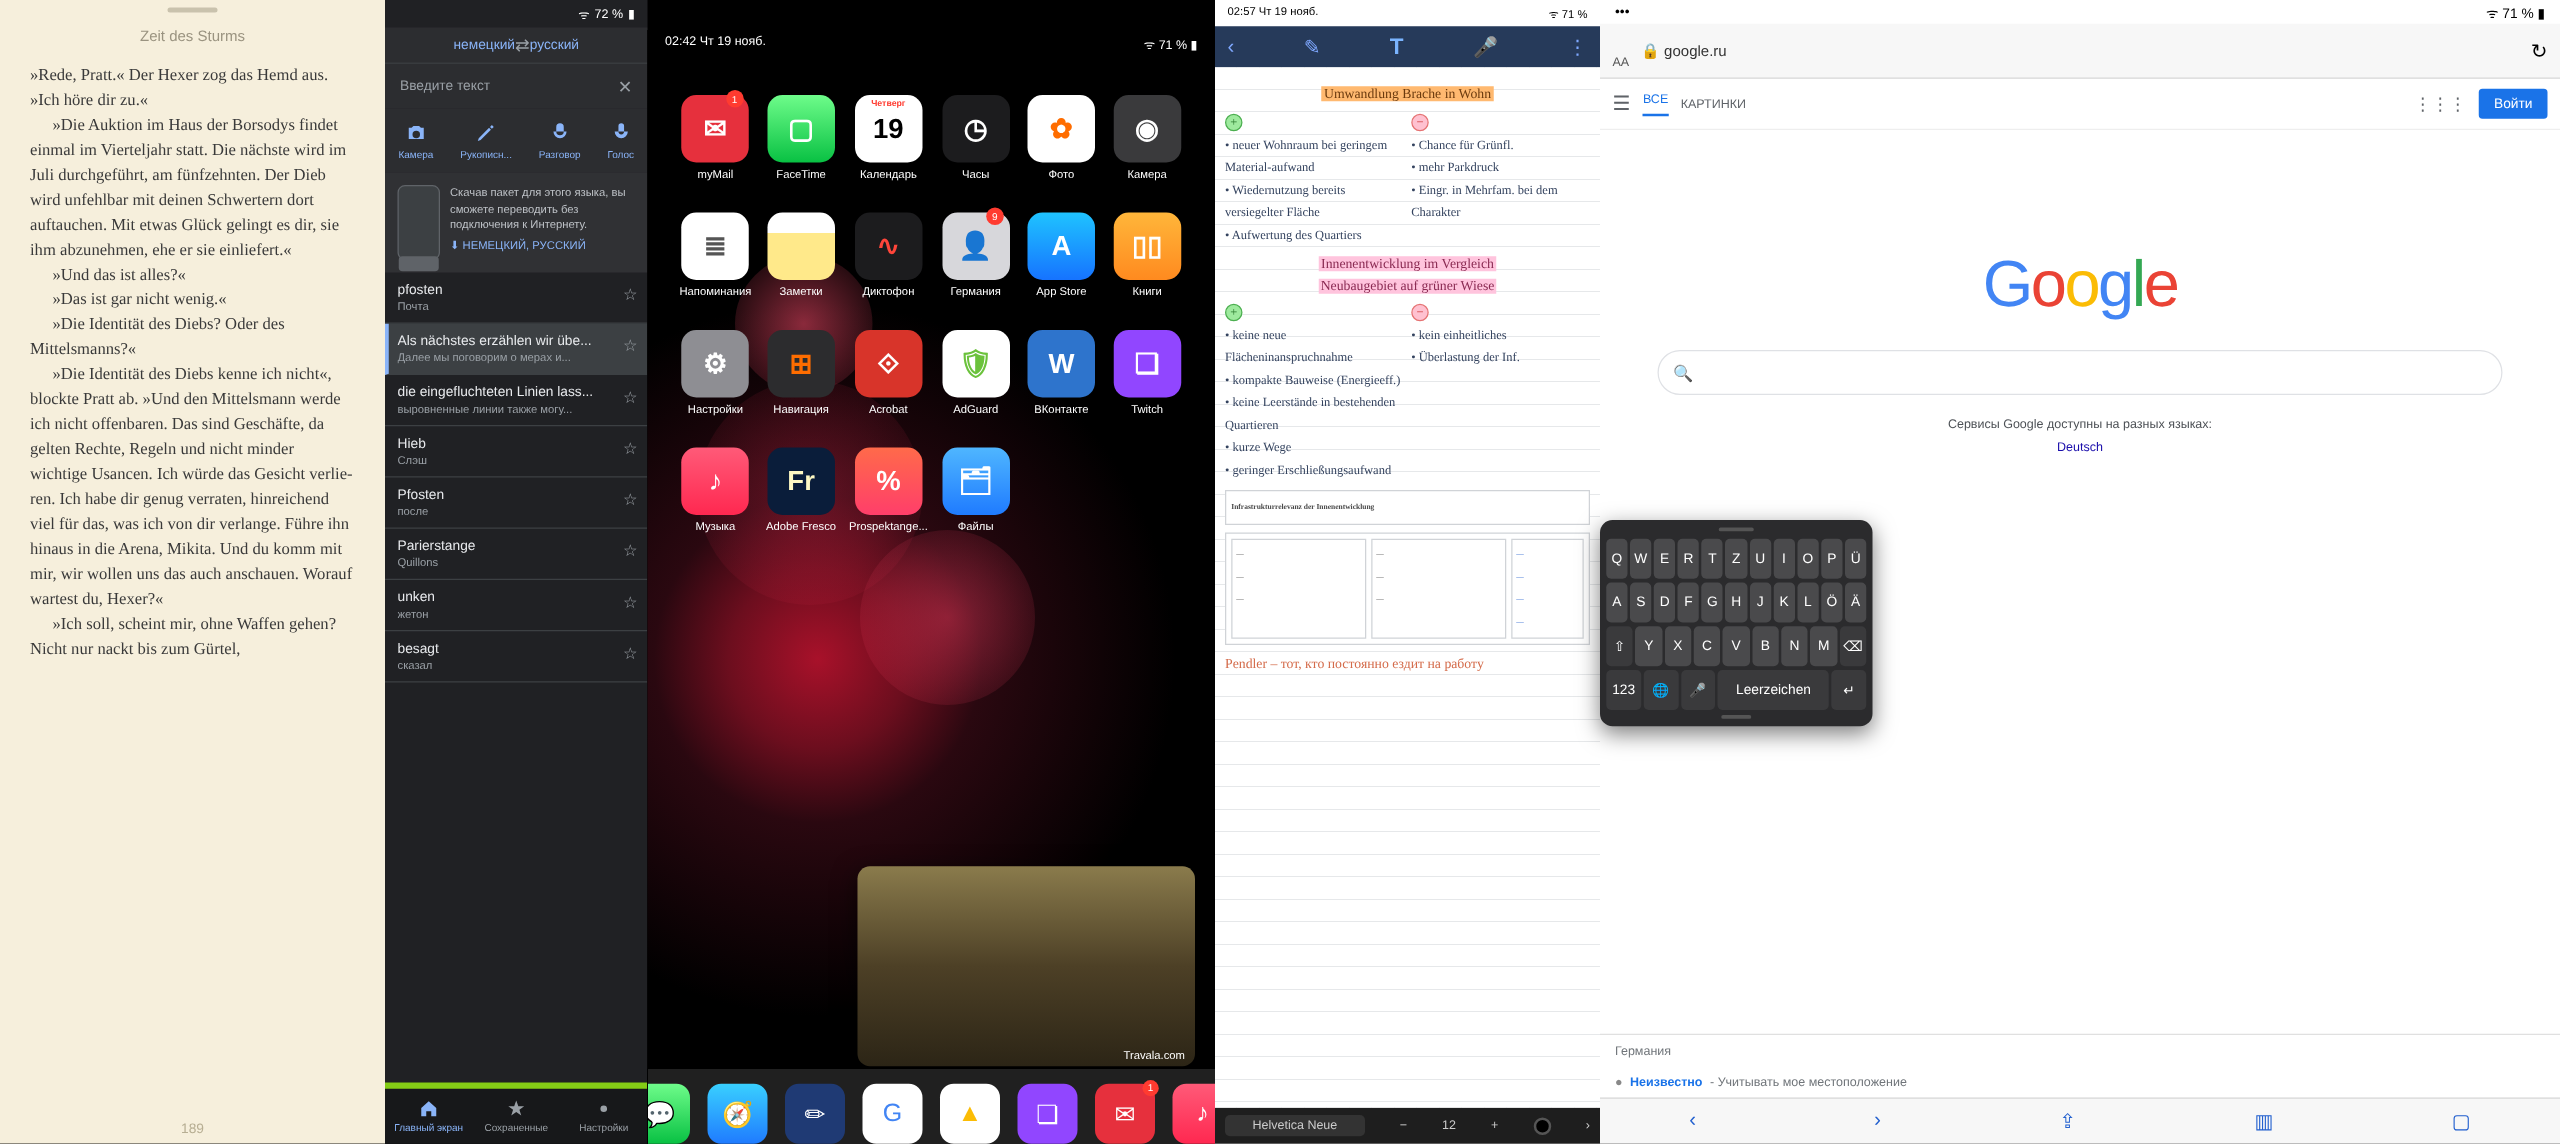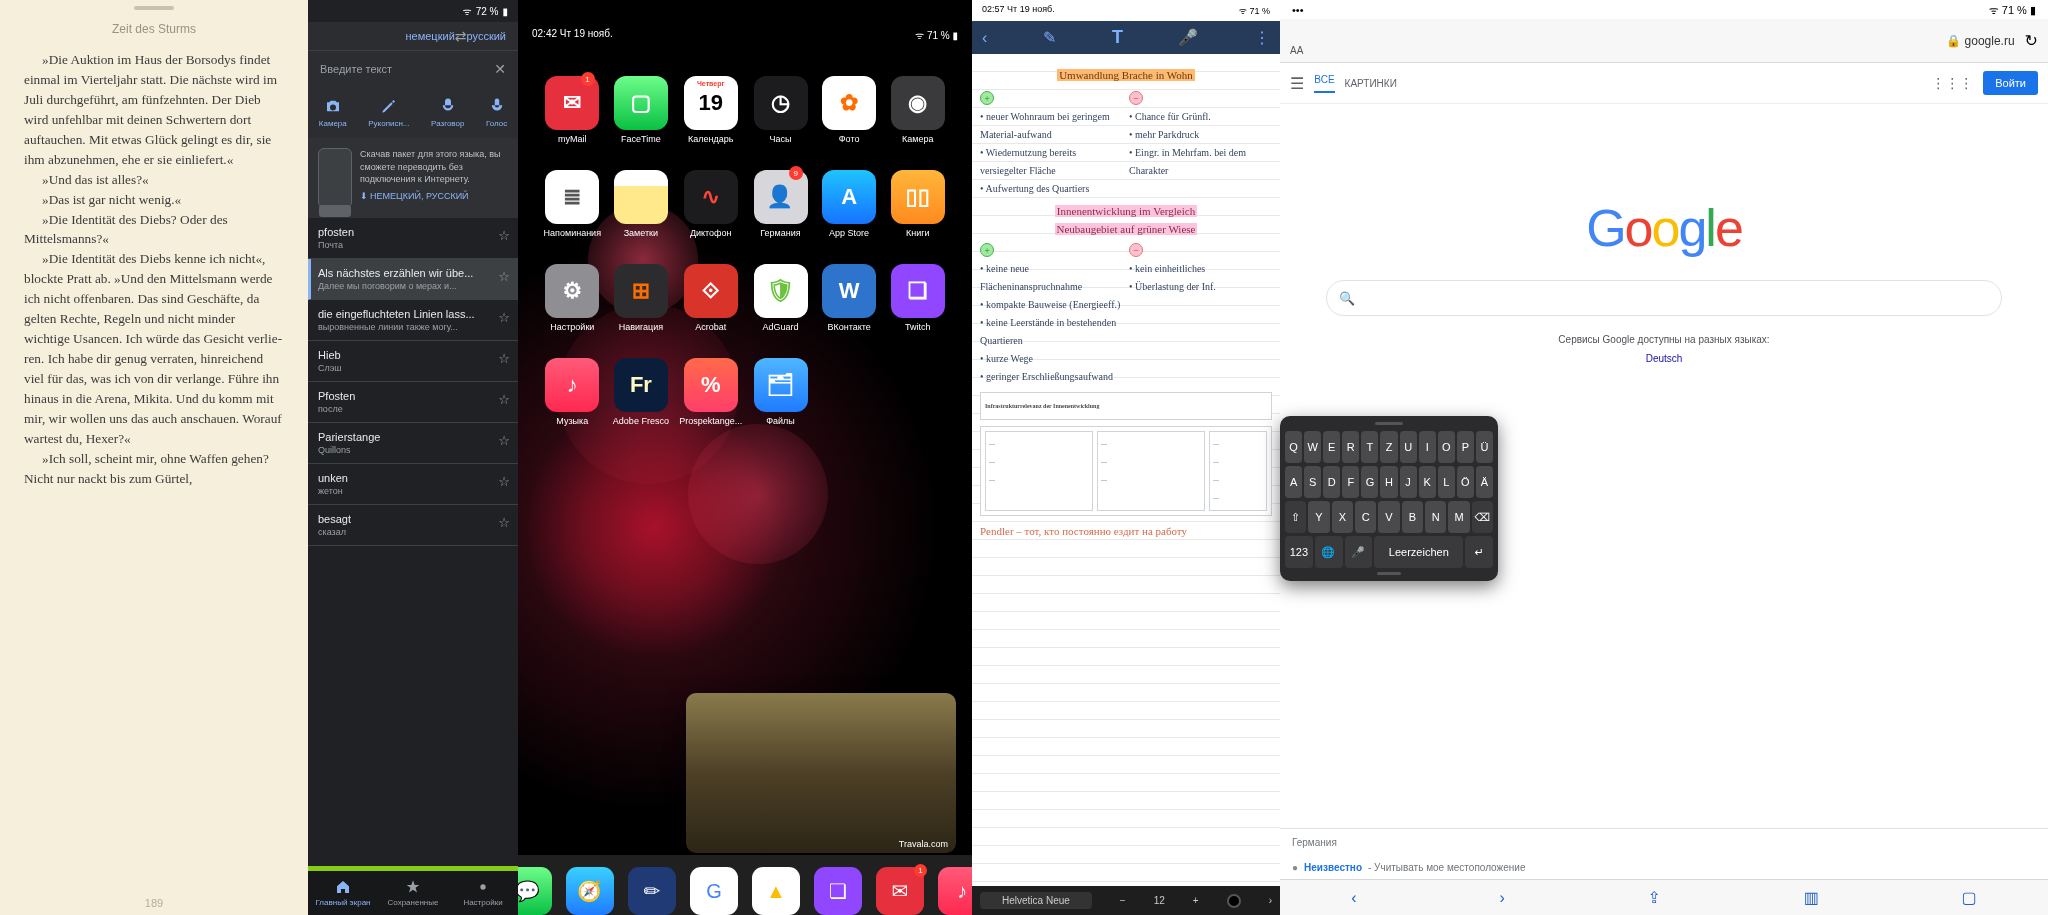--- a/index.html
+++ b/index.html
@@ -12,21 +12,21 @@
   #p1 .handle { width:40px;height:4px;background:#c9c2ad;border-radius:3px;margin:6px auto; }
   #p1 .title { text-align:center;font-size:12px;color:#9a9380;margin:6px 0 14px; }
   #p1 .body { flex:1;padding:0 24px;font-family:Georgia,serif;font-size:13.3px;line-height:1.5;color:#3a3a3a;hyphens:auto; }
   #p1 .body p { text-indent:18px; margin:0; }
   #p1 .body p.first { text-indent:0; }
   #p1 .pg { text-align:center;font-size:11px;color:#b7ae93;margin:8px 0 6px; }
 
   
   #p2 { width:210px; background:#202124;color:#e8eaed;font-size:11px;display:flex;flex-direction:column; }
   #p2 .status { display:flex;justify-content:flex-end;align-items:center;gap:4px;padding:4px 10px;font-size:10px;color:#fff; }
-  #p2 .langbar { display:flex;align-items:center;justify-content:flex-end;padding:6px 12px;background:#2c2d30; }
+  #p2 .langbar { display:flex;align-items:center;justify-content:center;padding:6px 12px;background:#2c2d30; }
   #p2 .langbar span { color:#8ab4f8;font-size:11px; }
   #p2 .langbar .swap { color:#9aa0a6;font-size:14px; }
   #p2 .input { display:flex;align-items:center;justify-content:space-between;padding:10px 12px;color:#9aa0a6;background:#2c2d30;border-top:1px solid #3c4043; }
   #p2 .input .x { font-size:14px; color:#9aa0a6; }
   #p2 .modes { display:flex;justify-content:space-around;padding:10px 0;background:#2c2d30; }
   #p2 .mode { display:flex;flex-direction:column;align-items:center;gap:4px;color:#8ab4f8;font-size:8px; }
   #p2 .mode svg { width:18px;height:18px;fill:#8ab4f8; }
   #p2 .offline { display:flex;gap:8px;padding:10px;background:#303134;font-size:9px;color:#bdc1c6;line-height:1.4; }
   #p2 .offline .phone { width:34px;height:60px;border:1px solid #5f6368;border-radius:6px;flex-shrink:0;position:relative;background:#3c4043; }
   #p2 .offline .phone::after{content:"";position:absolute;inset:auto 0 -10px 0;height:12px;background:#5f6368;border-radius:3px;}
@@ -84,21 +84,21 @@
   #p5kb .krow { display:flex;gap:2px;margin-bottom:3px; }
   #p5kb .key { flex:1;background:#4a4a4c;color:#fff;border-radius:4px;height:32px;display:flex;align-items:center;justify-content:center;font-size:11px; }
   #p5kb .key.dk { background:#3a3a3c; }
   #p5kb .key.sp { flex:3.2; }
 
   
   #p6 { flex:1;background:#fff;display:flex;flex-direction:column; }
   #p6 .status { display:flex;justify-content:space-between;align-items:center;padding:2px 12px;font-size:11px;color:#000; }
   #p6 .addr { display:flex;align-items:center;gap:10px;padding:6px 10px;background:#f7f7f7;border-bottom:1px solid #d8d8d8; }
   #p6 .addr .aa{font-size:10px;color:#555;margin-top:20px;}
-  #p6 .addr .url{flex:1;text-align:right;font-size:12px;color:#333;}
+  #p6 .addr .url{flex:1;text-align:left;font-size:12px;color:#333;}
   #p6 .addr .url .lock{color:#888;margin-right:3px;}
   #p6 .ghead { display:flex;align-items:center;gap:10px;padding:8px 10px;border-bottom:1px solid #eee;font-size:10px; }
   #p6 .ghead .burger{font-size:16px;color:#5f6368;}
   #p6 .ghead a{color:#5f6368;}
   #p6 .ghead a.act{color:#1a73e8;border-bottom:2px solid #1a73e8;padding-bottom:6px;}
   #p6 .ghead .apps{font-size:14px;color:#5f6368;}
   #p6 .ghead .login{background:#1a73e8;color:#fff;padding:6px 12px;border-radius:3px;font-size:11px;}
   #p6 .gmain { flex:1;display:flex;flex-direction:column;align-items:center;padding-top:94px; }
   #p6 .glogo { font-size:52px;font-weight:500;letter-spacing:-2px; }
   #p6 .glogo span:nth-child(1){color:#4285F4}.glogo span:nth-child(2){color:#EA4335}.glogo span:nth-child(3){color:#FBBC05}.glogo span:nth-child(4){color:#4285F4}.glogo span:nth-child(5){color:#34A853}.glogo span:nth-child(6){color:#EA4335}
@@ -114,20 +114,21 @@
 </style>
 </head>
 <body>
 
 <div class="wrap">
 
 <div id="p1" class="panel">
   <div class="handle"></div>
   <div class="title">Zeit des Sturms</div>
   <div class="body">
+    <p class="first">»Rede, Pratt.« Der Hexer zog das Hemd aus. »Ich höre dir zu.«</p>
     <p>»Die Auktion im Haus der Borsodys findet einmal im Vierteljahr statt. Die nächste wird im Juli durchgeführt, am fünfzehnten. Der Dieb wird unfehlbar mit deinen Schwertern dort auftau­chen. Mit etwas Glück gelingt es dir, sie ihm abzunehmen, ehe er sie einlie­fert.«</p>
     <p>»Und das ist alles?«</p>
     <p>»Das ist gar nicht wenig.«</p>
     <p>»Die Identität des Diebs? Oder des Mittelsmanns?«</p>
     <p>»Die Identität des Diebs kenne ich nicht«, blockte Pratt ab. »Und den Mit­telsmann werde ich nicht offenbaren. Das sind Geschäfte, da gelten Rechte, Regeln und nicht minder wichtige Usancen. Ich würde das Gesicht verlie­ren. Ich habe dir genug verraten, hin­reichend viel für das, was ich von dir verlange. Führe ihn hinaus in die Are­na, Mikita. Und du komm mit mir, wir wollen uns das auch anschauen. Wor­auf wartest du, Hexer?«</p>
     <p>»Ich soll, scheint mir, ohne Waffen gehen? Nicht nur nackt bis zum Gürtel,</p>
   </div>
   <div class="pg">189</div>
 </div>
 

